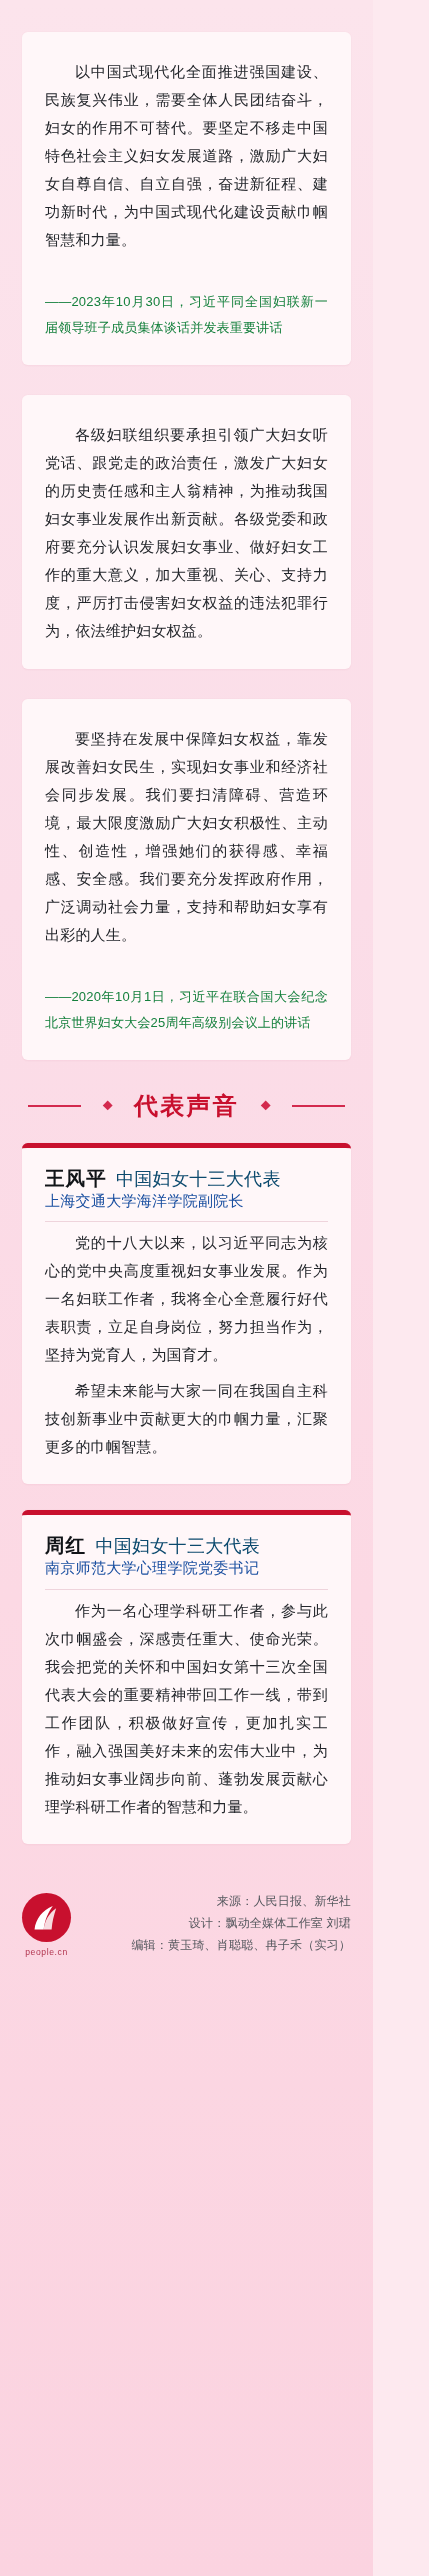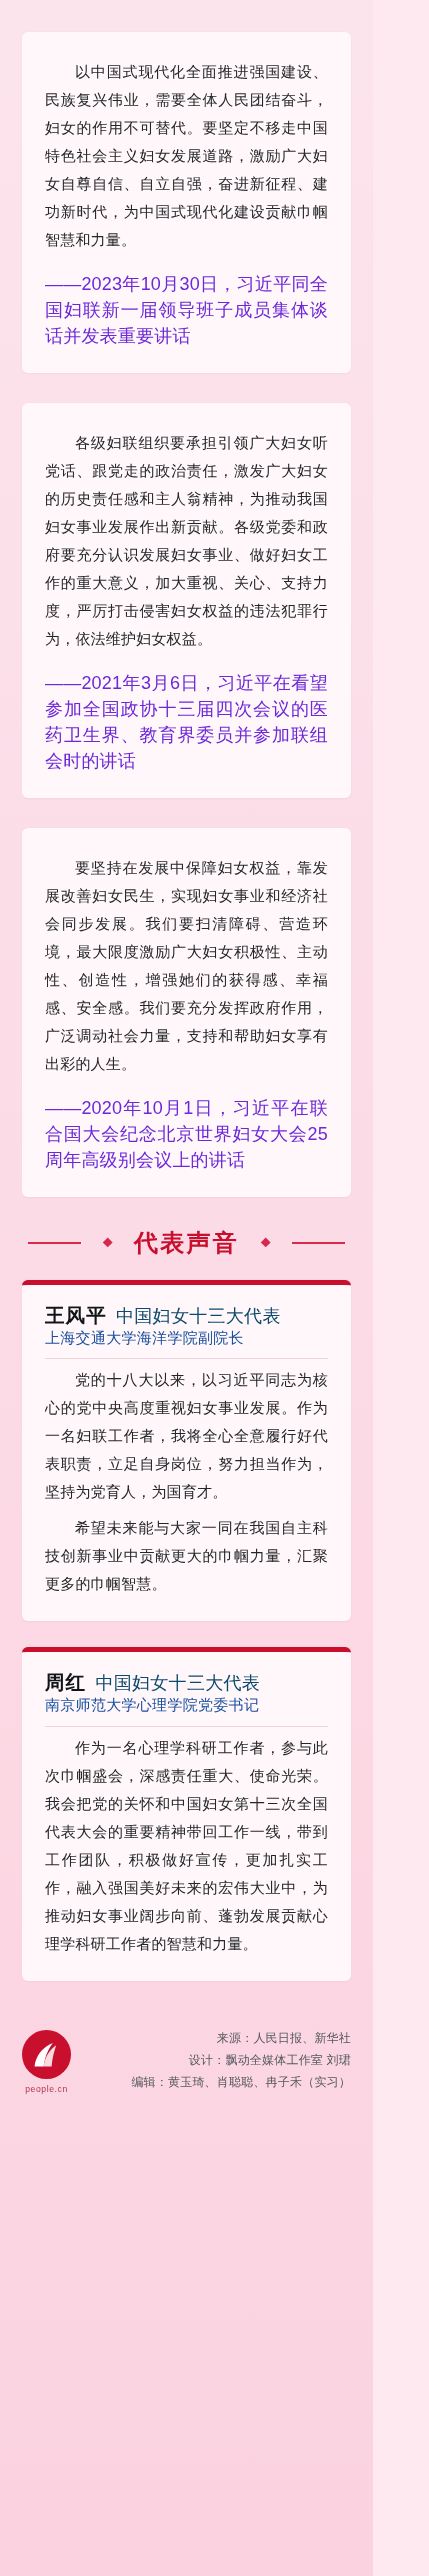--- a/index.html
+++ b/index.html
@@ -35,24 +35,24 @@
   .quote-text {
     font-size: 15px;
     line-height: 28px;
     color: #23262b;
     text-align: justify;
     text-indent: 30px;
     letter-spacing: 0.2px;
     margin: 0;
   }
   .quote-source {
-    margin-top: 17px;
-    font-size: 18px;
+    margin-top: 35px;
+    font-size: 13px;
     line-height: 26px;
-    color: #6d28d9;
+    color: #15803d;
     text-align: justify;
     letter-spacing: 0.2px;
   }
 
   
   .section-title-wrap {
     margin: 19.5px 0 20.6px 0;
     display: flex;
     align-items: center;
     justify-content: center;
@@ -175,21 +175,20 @@
 
 <div class="page">
 
   <div class="quote-card first">
     <p class="quote-text">以中国式现代化全面推进强国建设、民族复兴伟业，需要全体人民团结奋斗，妇女的作用不可替代。要坚定不移走中国特色社会主义妇女发展道路，激励广大妇女自尊自信、自立自强，奋进新征程、建功新时代，为中国式现代化建设贡献巾帼智慧和力量。</p>
     <div class="quote-source">——2023年10月30日，习近平同全国妇联新一届领导班子成员集体谈话并发表重要讲话</div>
   </div>
 
   <div class="quote-card">
     <p class="quote-text">各级妇联组织要承担引领广大妇女听党话、跟党走的政治责任，激发广大妇女的历史责任感和主人翁精神，为推动我国妇女事业发展作出新贡献。各级党委和政府要充分认识发展妇女事业、做好妇女工作的重大意义，加大重视、关心、支持力度，严厉打击侵害妇女权益的违法犯罪行为，依法维护妇女权益。</p>
-    <div class="quote-source">——2021年3月6日，习近平在看望参加全国政协十三届四次会议的医药卫生界、教育界委员并参加联组会时的讲话</div>
   </div>
 
   <div class="quote-card">
     <p class="quote-text">要坚持在发展中保障妇女权益，靠发展改善妇女民生，实现妇女事业和经济社会同步发展。我们要扫清障碍、营造环境，最大限度激励广大妇女积极性、主动性、创造性，增强她们的获得感、幸福感、安全感。我们要充分发挥政府作用，广泛调动社会力量，支持和帮助妇女享有出彩的人生。</p>
     <div class="quote-source">——2020年10月1日，习近平在联合国大会纪念北京世界妇女大会25周年高级别会议上的讲话</div>
   </div>
 
   <div class="section-title-wrap">
     <span class="st-line"></span>
     <span class="st-diamond"></span>

